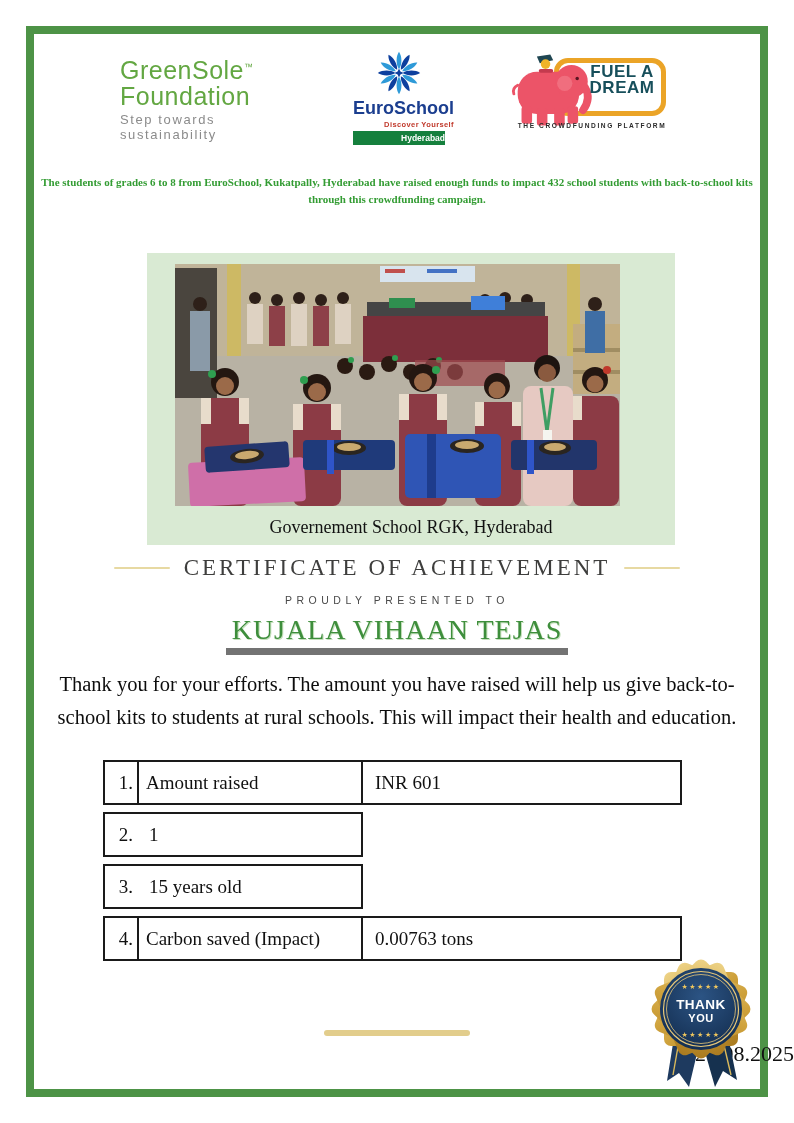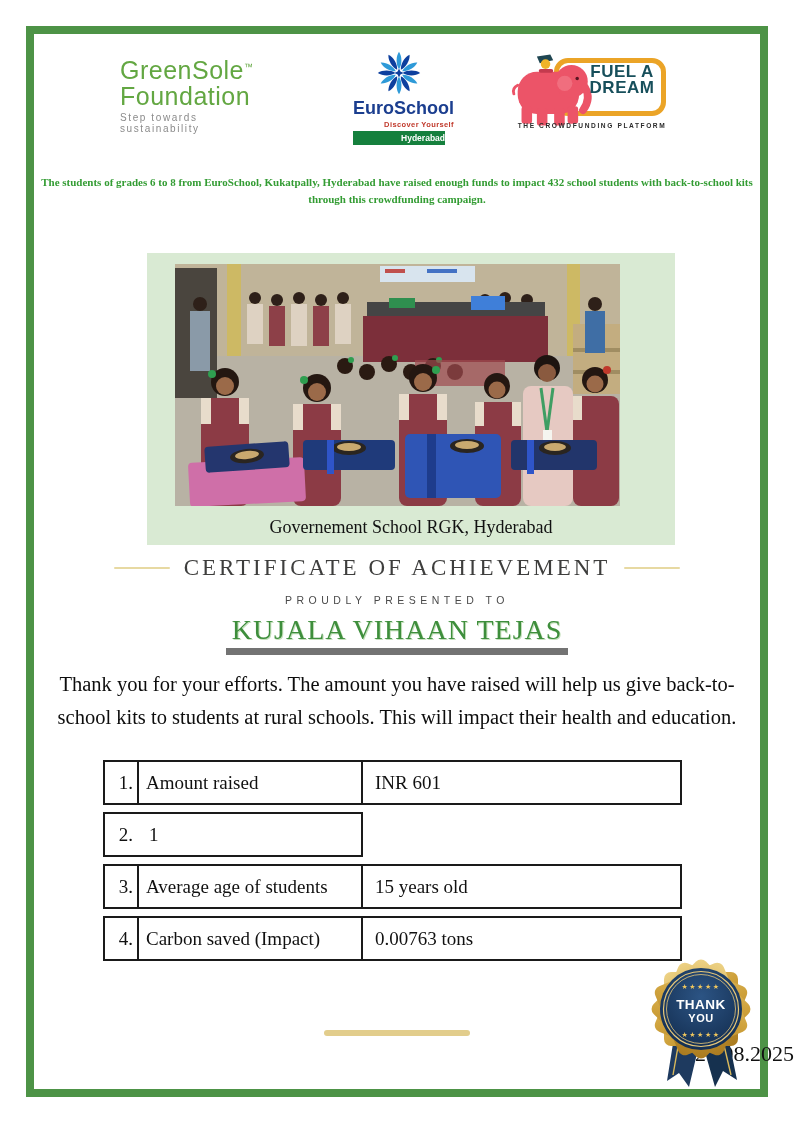--- a/index.html
+++ b/index.html
@@ -7,21 +7,21 @@
   body { font-family:"Liberation Sans", sans-serif; }
   .page { position:relative; width:794px; height:1123px; margin:0 auto; background:#ffffff; overflow:hidden; }
   .border-frame { position:absolute; left:26px; top:26px; right:26px; bottom:26px; border:8px solid #4d9346; }
 
   
   .logo { position:absolute; }
   .gs-logo { left:120px; top:58px; width:160px; text-align:left; }
   .gs-name { font-size:25px; color:#63a742; letter-spacing:.5px; font-weight:500; line-height:1.02; }
   .gs-tm { font-size:9px; vertical-align:super; color:#63a742; }
   .gs-line2 { font-size:25px; color:#63a742; letter-spacing:.5px; font-weight:500; line-height:1.02; }
-  .gs-tagline { font-size:10px; color:#8b8b8b; letter-spacing:1.6px; margin-top:3px; }
+  .gs-tagline { font-size:13px; color:#8b8b8b; letter-spacing:1.6px; margin-top:3px; }
 
   .es-logo { left:344px; top:50px; width:110px; text-align:right; }
   .es-flower { display:block; margin:0 auto; }
   .es-name { font-size:18px; font-weight:bold; color:#1b3e8f; margin-top:2px; }
   .es-tagline { font-size:7.5px; font-weight:bold; color:#c0392b; letter-spacing:.4px; margin-top:1px; }
   .es-banner { background:#15803d; color:#ffffff; font-size:8.5px; font-weight:bold; padding:2px 0; width:92px; margin:2px auto 0; }
 
   .fd-logo { left:510px; top:52px; width:158px; height:80px; }
   .fd-rect { position:absolute; left:44px; top:6px; width:112px; height:58px; border:5px solid #eba427; border-radius:14px; }
   .fd-elephant { position:absolute; left:0; top:0; }
@@ -278,21 +278,20 @@
       <div class="t-cell t-no">1.</div>
       <div class="t-cell t-label">Amount raised</div>
       <div class="t-cell t-value">INR 601</div>
     </div>
     <div class="t-row">
       <div class="t-cell t-no">2.</div>
       <div class="t-cell t-value">1</div>
     </div>
     <div class="t-row">
       <div class="t-cell t-no">3.</div>
-      <div class="t-cell t-label">Average age of students</div>
       <div class="t-cell t-value">15 years old</div>
     </div>
     <div class="t-row">
       <div class="t-cell t-no">4.</div>
       <div class="t-cell t-label">Carbon saved (Impact)</div>
       <div class="t-cell t-value">0.00763 tons</div>
     </div>
   </div>
 
   <div class="date-block">

